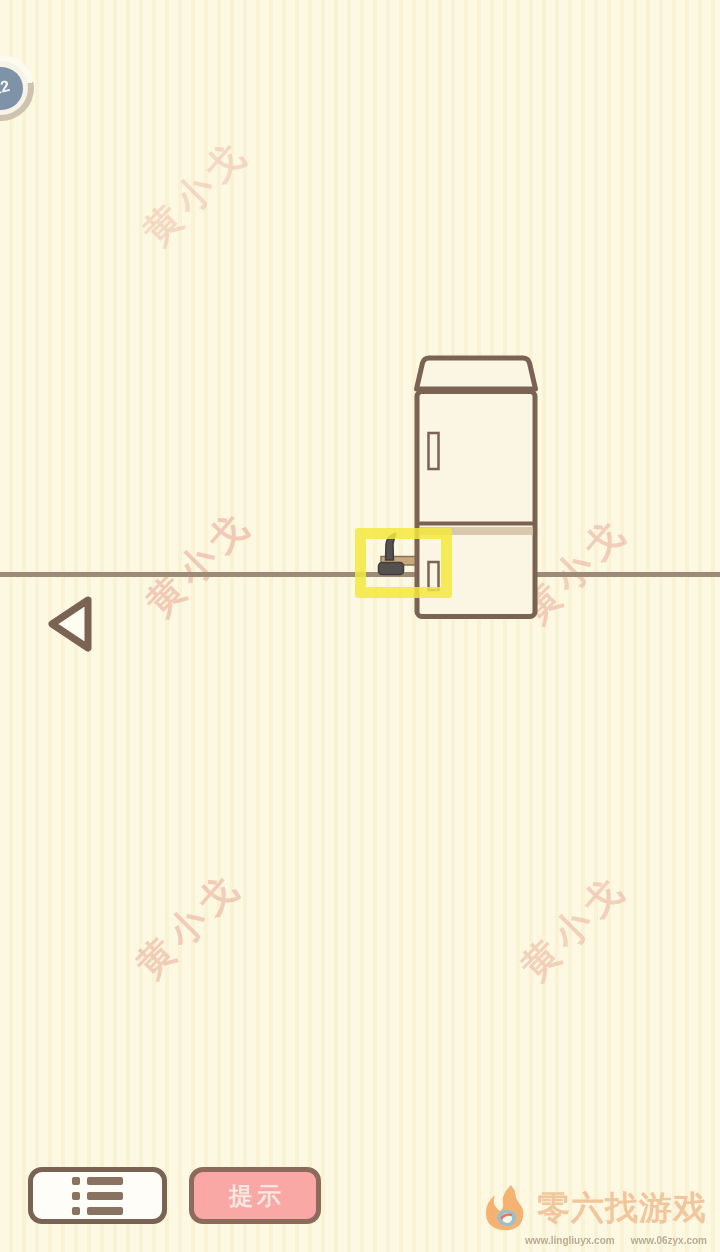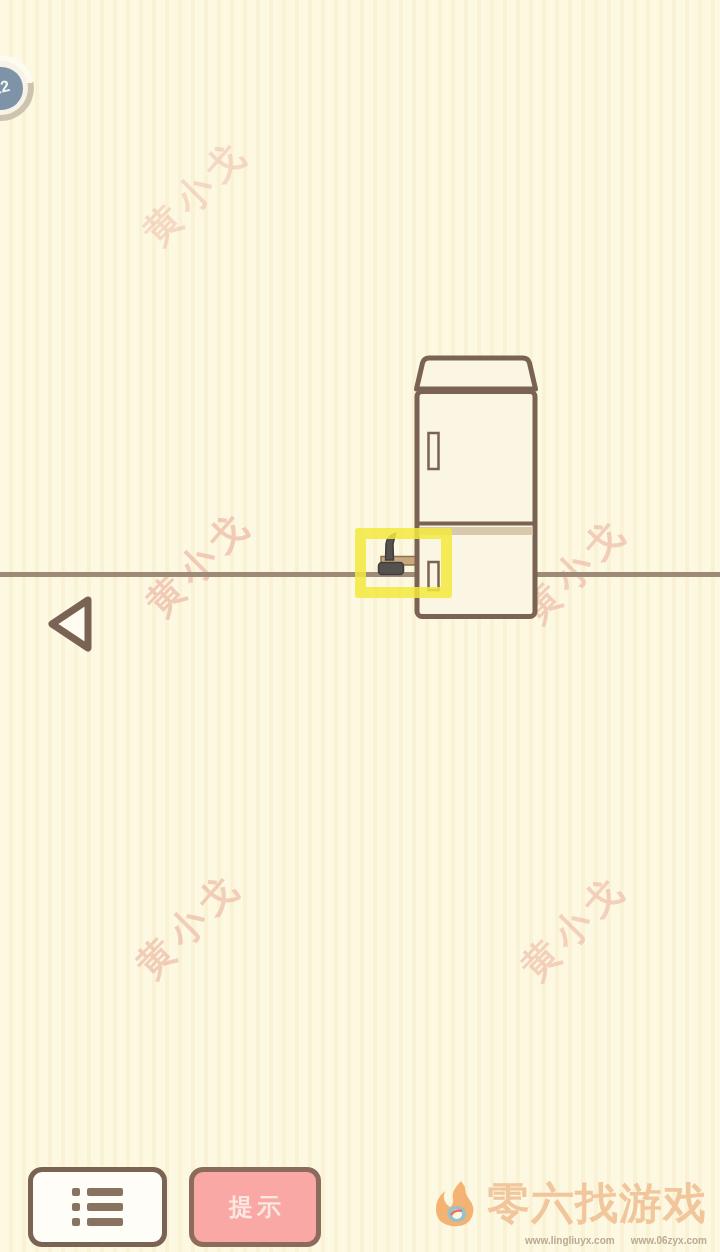--- a/index.html
+++ b/index.html
@@ -31,34 +31,34 @@
   
   .abs{position:absolute;}
   #highlight-box{
     position:absolute;left:355px;top:528px;width:97px;height:70px;
     border:11px solid rgba(242,233,62,0.85);border-radius:3px;box-sizing:border-box;
   }
   
   #back-arrow{position:absolute;left:42px;top:592px;width:56px;height:64px;cursor:pointer;}
   
   .btn{
-    position:absolute;top:1167px;height:80px;border-radius:14px;box-sizing:border-box;
+    position:absolute;top:1167px;height:57px;border-radius:14px;box-sizing:border-box;
     display:flex;align-items:center;justify-content:center;cursor:pointer;
   }
   #menu-button{left:28px;width:139px;background:#fffdf8;border:5px solid #7a6352;}
   #hint-button{left:189px;width:132px;background:#f9a8a5;border:5px solid #8d6b5c;
     color:#fce7e1;font-size:24px;font-weight:bold;letter-spacing:4px;text-indent:4px;}
   .list-icon{display:flex;flex-direction:column;gap:7px;}
   .list-icon .row{display:flex;align-items:center;gap:7px;}
   .list-icon .dot{width:8px;height:8px;background:#8a7260;border-radius:2px;}
   .list-icon .bar{width:36px;height:8px;background:#8a7260;border-radius:2px;}
   
   #branding{position:absolute;right:13px;bottom:6px;display:flex;flex-direction:column;align-items:flex-end;}
   #brand-top{display:flex;align-items:center;gap:8px;}
-  #logo-text{font-size:43px;font-weight:bold;color:#f2c69c;letter-spacing:1px;white-space:nowrap;}
+  #logo-text{font-size:33px;font-weight:bold;color:#f2c69c;letter-spacing:1px;white-space:nowrap;}
   #brand-urls{display:flex;gap:16px;font-size:10px;font-weight:bold;color:#b9ab94;margin-top:2px;}
 </style>
 </head>
 <body>
 
 <div id="stage">
 
   <span class="wm" style="left:197px;top:192px;opacity:.38;">黄小戈</span>
   <span class="wm" style="left:200px;top:563px;opacity:.55;">黄小戈</span>
   <span class="wm" style="left:576px;top:570px;opacity:.50;">黄小戈</span>

